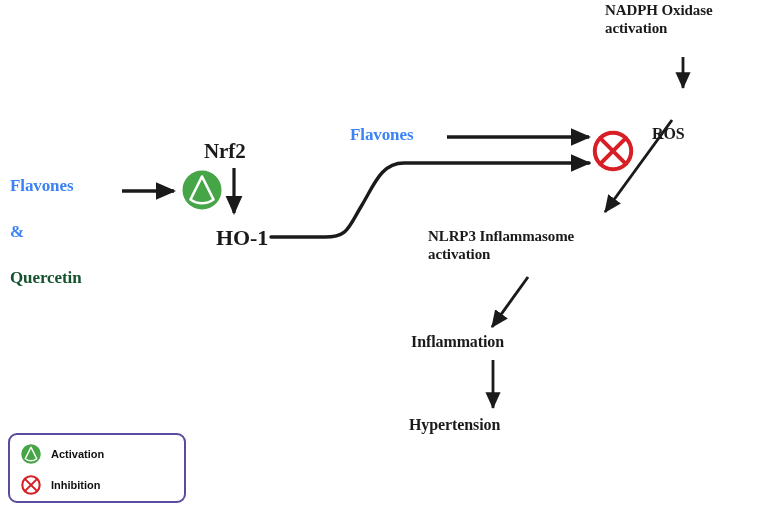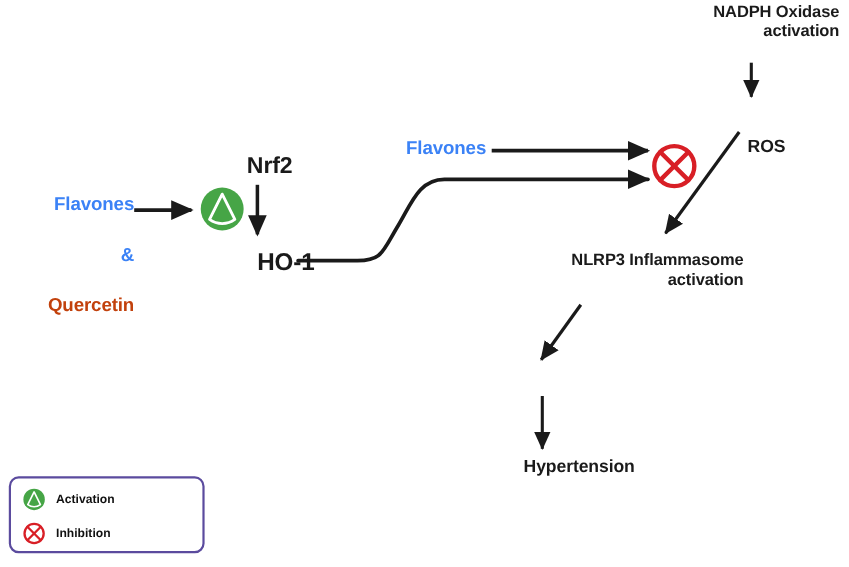--- a/index.html
+++ b/index.html
@@ -19,34 +19,34 @@
   }
   #diagram-svg {
     position: absolute;
     left: 0;
     top: 0;
     width: 772px;
     height: 515px;
   }
   .node-label {
     position: absolute;
-    font-family: Liberation Sans, sans-serif;
+    font-family: Liberation Serif, serif;
     font-weight: bold;
     color: #1a1a1a;
-    text-align: right;
+    text-align: left;
     line-height: 1.18;
     white-space: pre-line;
     letter-spacing: -0.1px;
   }
   .lbl-flavquer {
     font-size: 17px;
     line-height: 1.35;
   }
   .lbl-purple { color: #3b82f6; }
-  .lbl-blue   { color: #c2410c; }
+  .lbl-blue   { color: #14532d; }
   .legend-box {
     position: absolute;
     box-sizing: border-box;
     border: 2px solid #5b4b9e;
     border-radius: 9px;
     background: #ffffff;
   }
   .legend-row {
     position: absolute;
     display: flex;
@@ -122,20 +122,21 @@
   <div class="node-label lbl-purple" style="left:350px; top:125px; width:92px; font-size:17px;">Flavones</div>
 
   <div class="node-label" style="left:605px; top:2px; width:158px; font-size:15px;">NADPH Oxidase
 activation</div>
 
   <div class="node-label" style="left:652px; top:92px; width:62px; font-size:16px;margin-top:33px;">ROS</div>
 
   <div class="node-label" style="left:428px; top:228px; width:248px; font-size:15px;">NLRP3 Inflammasome
 activation</div>
 
+  <div class="node-label" style="left:411px; top:333px; width:164px; font-size:16px;">Inflammation</div>
 
   <div class="node-label" style="left:409px; top:416px; width:168px; font-size:16px;">Hypertension</div>
 
   <div class="legend-box" style="left:8px; top:433px; width:178px; height:70px;">
 
     <div class="legend-row" style="left:10px; top:8px;">
       <svg class="icon-svg" width="22" height="22" viewBox="0 0 44 44">
         <circle cx="22" cy="22" r="19.5" fill="#46a546"></circle>
         <path d="M22 8.5 L33.5 31.5 A19.5 19.5 0 0 1 10.5 31.5 Z" fill="#46a546" stroke="#ffffff" stroke-width="3" stroke-linejoin="round"></path>
       </svg>

